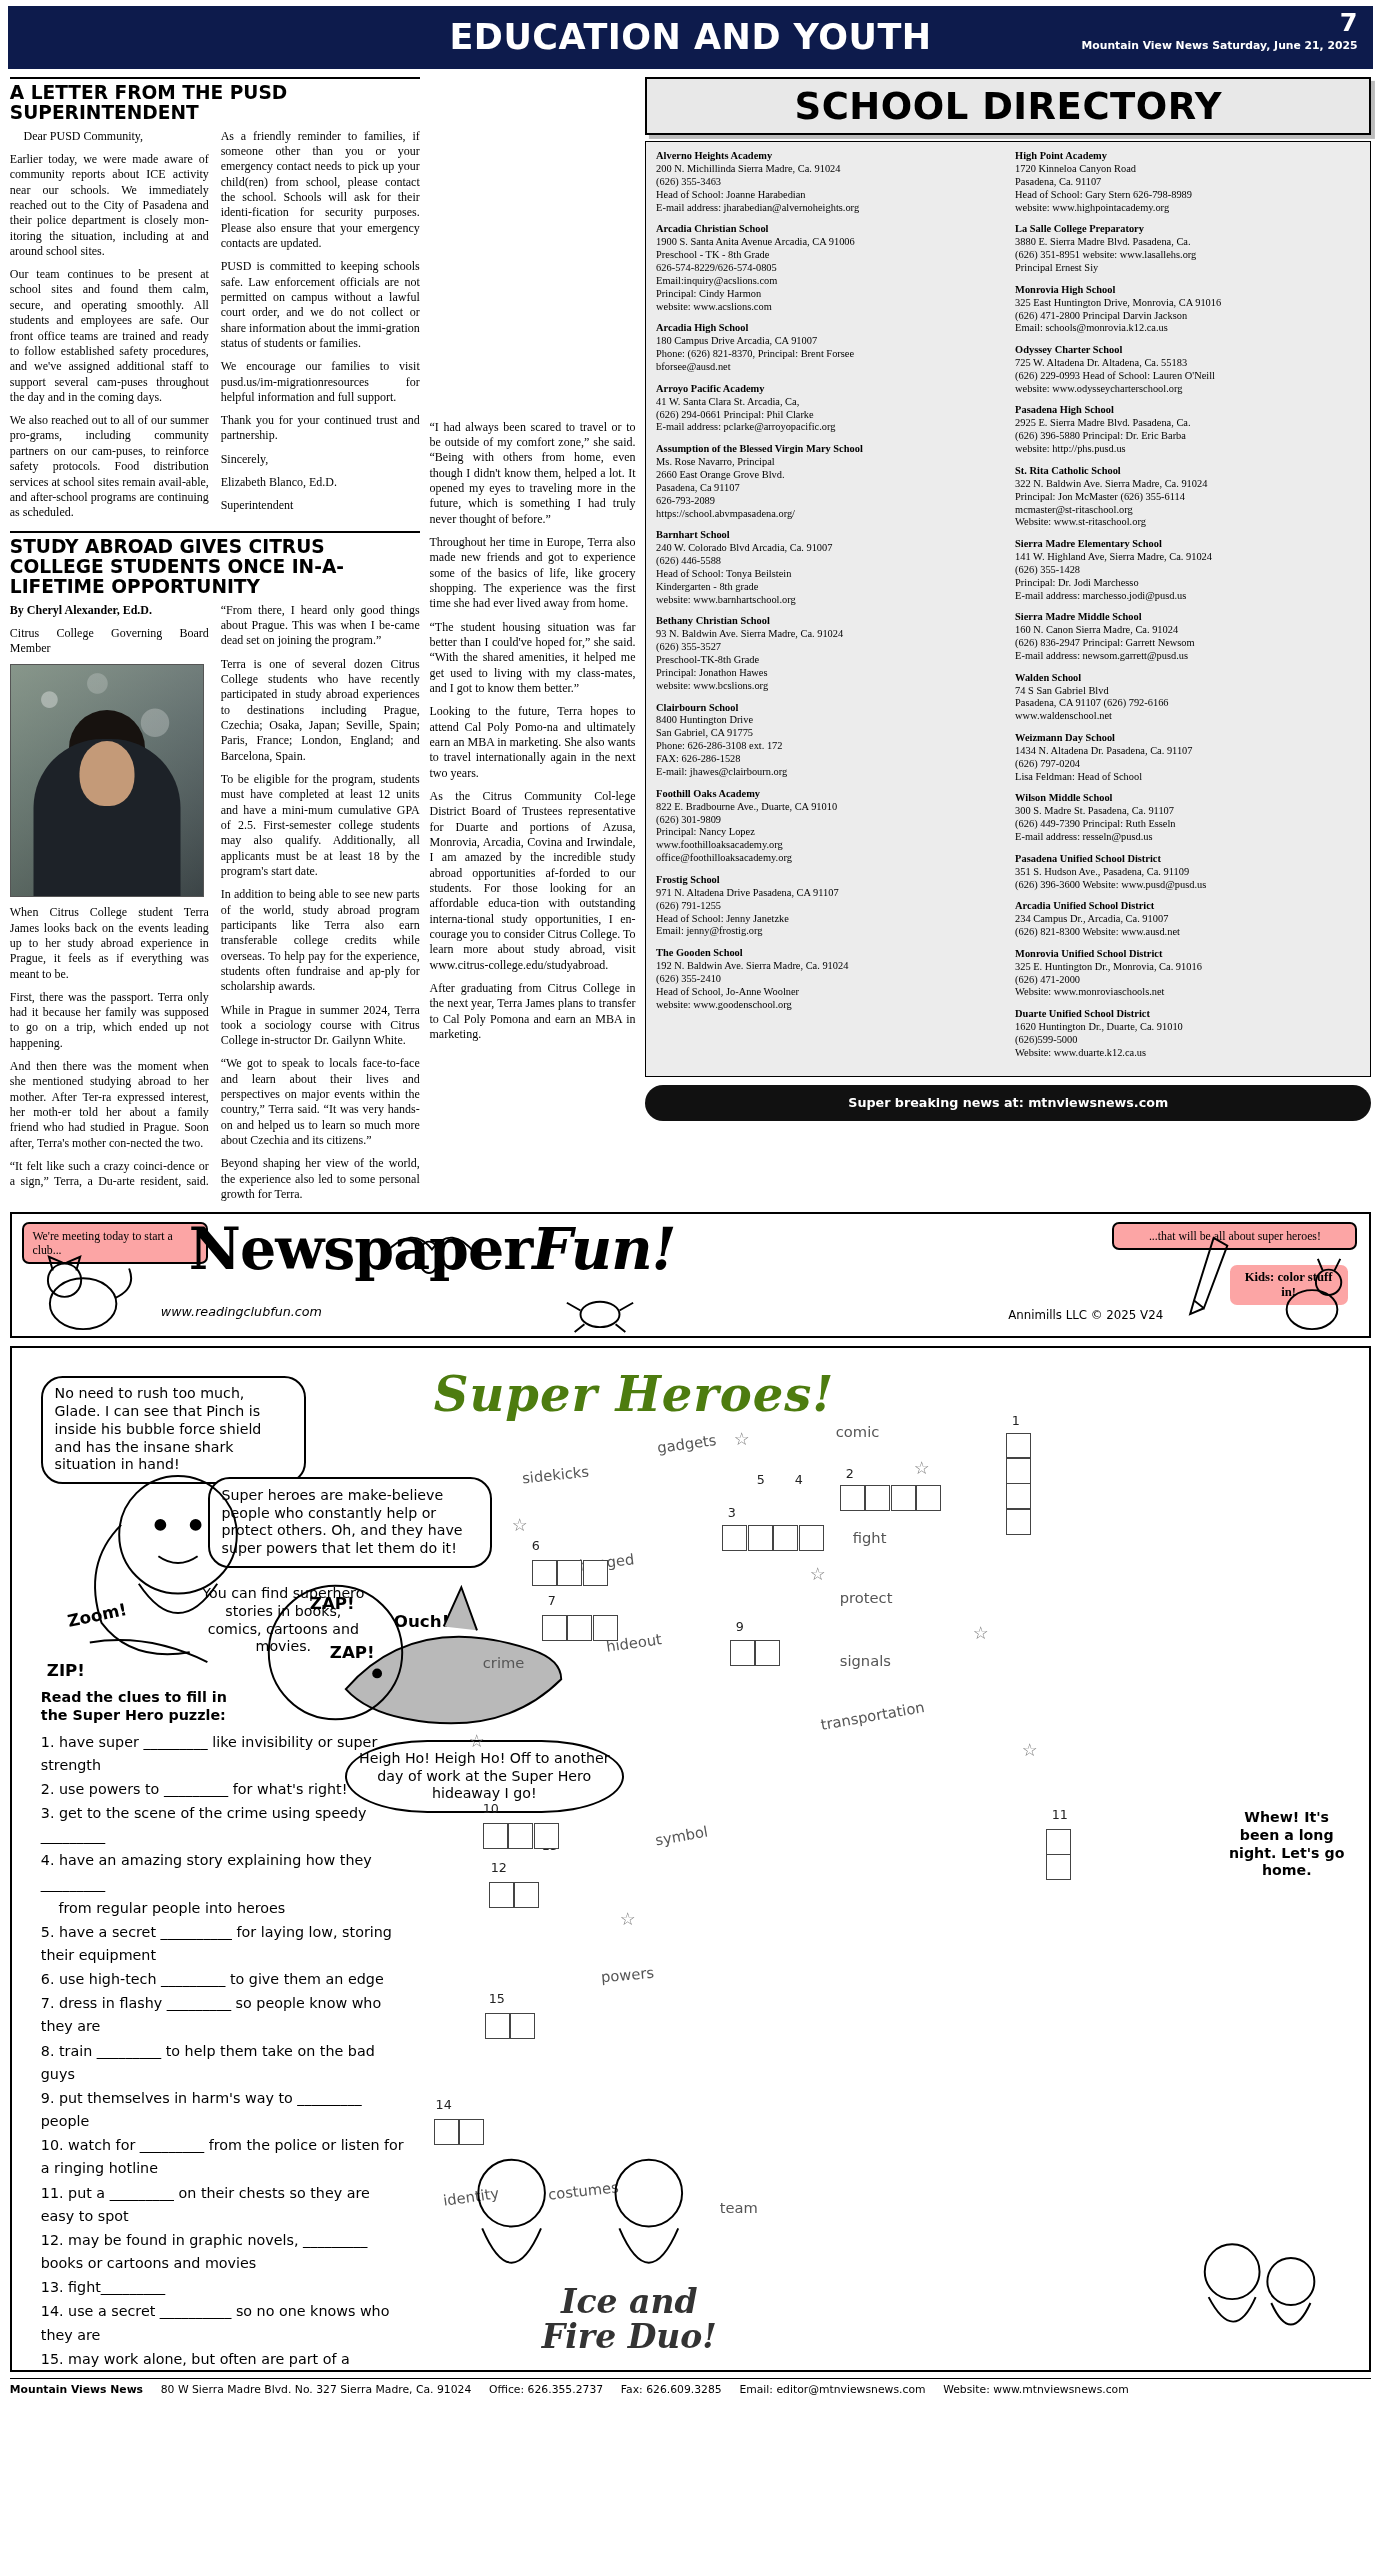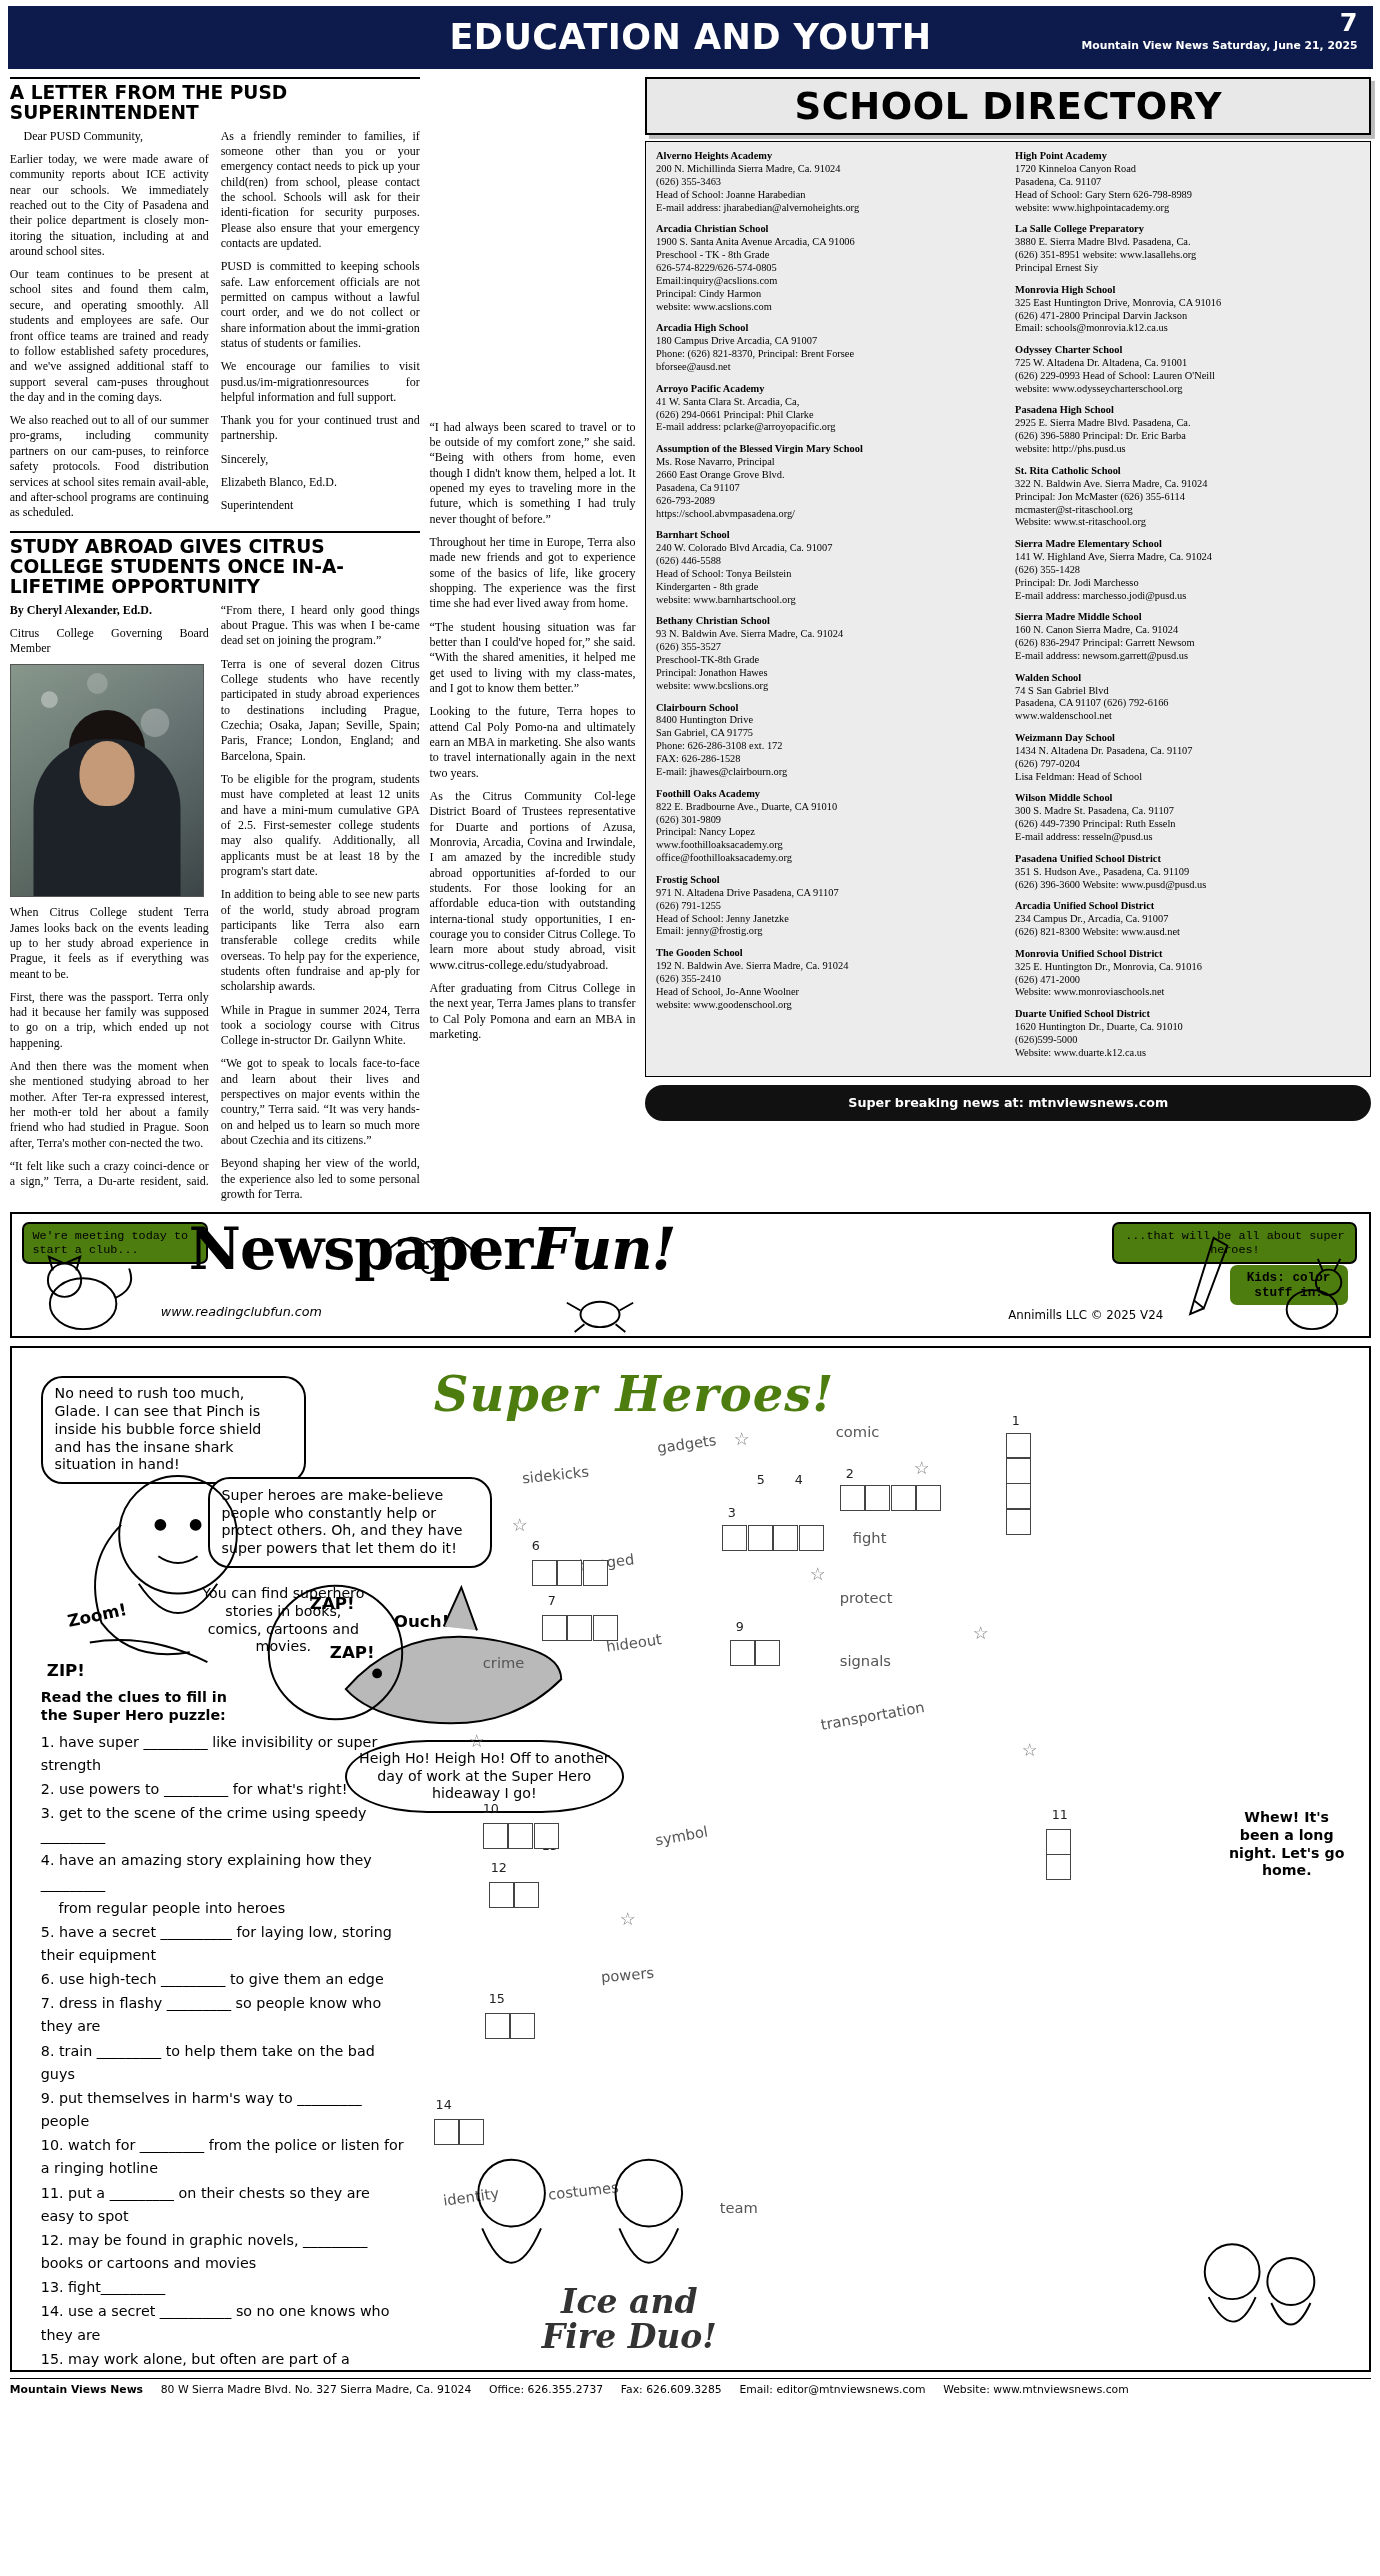--- a/index.html
+++ b/index.html
@@ -155,23 +155,23 @@
   .fun-banner .url {
     position:absolute; left:149px; top:90px; font-size:12.7px; font-family:"DejaVu Sans", sans-serif;font-style:italic;
   }
   .fun-banner .credit {
     position:absolute; right:206px; top:94px; font-size:11.8px; font-family:"DejaVu Sans", sans-serif;
   }
   .bubble {
     position:absolute;
     border:2px solid #000;
     border-radius:7px;
-    background:#4d7c0f;
+    background:#fca5a5;
     padding:4.9px 8.8px;
-    font-family:Liberation Mono, monospace;
+    font-family:Liberation Serif, serif;
     font-size:11.8px;
     line-height:1.2;
   }
   .fb-left { left:9.8px; top:7.8px; width:186px; }
   .fb-right{ right:11.8px; top:7.8px; width:245px; text-align:center;}
   .fb-kids { right:21.6px; top:51px; width:118px; border:none; font-weight:bold; font-size:12.7px; text-align:center; }
 
   
   .puzzle {
     margin:7.8px 9.8px 0 9.8px;
@@ -415,21 +415,21 @@
               <div>Principal  Ernest Siy</div>
             </div>
             <div class="school">
               <div class="name">Monrovia High School</div>
               <div>325 East Huntington Drive, Monrovia, CA 91016</div>
               <div>(626) 471-2800  Principal Darvin Jackson</div>
               <div>Email: schools@monrovia.k12.ca.us</div>
             </div>
             <div class="school">
               <div class="name">Odyssey Charter School</div>
-              <div>725 W. Altadena Dr.  Altadena, Ca. 91001</div>
+              <div>725 W. Altadena Dr.  Altadena, Ca. 55183</div>
               <div>(626) 229-0993 Head of School: Lauren O'Neill</div>
               <div>website: www.odysseycharterschool.org</div>
             </div>
             <div class="school">
               <div class="name">Pasadena High School</div>
               <div>2925 E. Sierra Madre Blvd.  Pasadena, Ca.</div>
               <div>(626) 396-5880  Principal: Dr. Eric Barba</div>
               <div>website: http://phs.pusd.us</div>
             </div>
             <div class="school">

